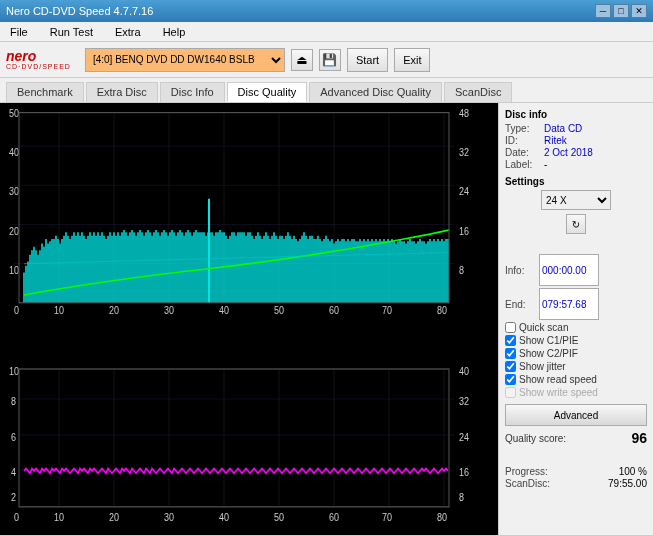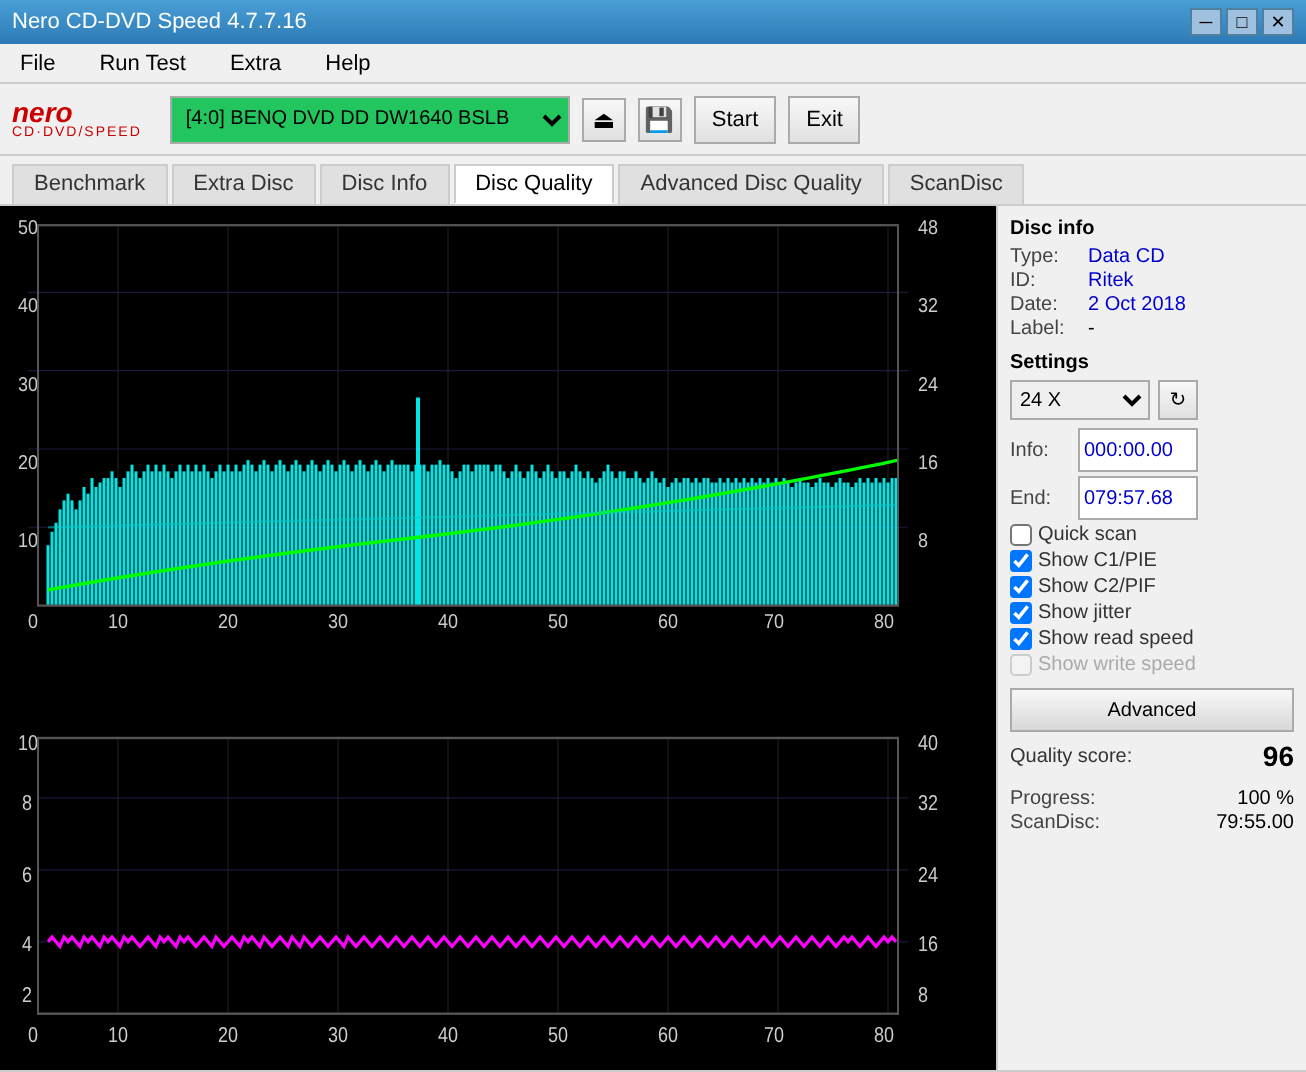--- a/index.html
+++ b/index.html
@@ -13,21 +13,21 @@
 
     
     .menu-bar { background: #f0f0f0; border-bottom: 1px solid #ccc; height: 20px; display: flex; align-items: center; padding: 0 4px; gap: 10px; font-size: 11px; }
     .menu-item { padding: 2px 6px; cursor: pointer; color: #000; }
 
     
     .toolbar { background: #f0f0f0; border-bottom: 1px solid #ccc; height: 36px; display: flex; align-items: center; padding: 0 6px; gap: 6px; }
     .nero-logo { display: flex; flex-direction: column; align-items: flex-start; margin-right: 8px; }
     .nero-text { font-size: 14px; font-weight: bold; color: #cc0000; font-style: italic; line-height: 1; }
     .nero-sub { font-size: 7px; color: #cc0000; letter-spacing: 1px; line-height: 1; }
-    .drive-selector { width: 200px; height: 24px; border: 1px solid #aaa; background: #22c55e; font-size: 10px; padding: 3px; }
+    .drive-selector { width: 200px; height: 24px; border: 1px solid #aaa; background: #fdba74; font-size: 10px; padding: 3px; }
     .toolbar-btn { height: 24px; padding: 0 8px; border: 1px solid #aaa; background: linear-gradient(to bottom, #f8f8f8, #e0e0e0); cursor: pointer; font-size: 11px; display: flex; align-items: center; justify-content: center; }
     .toolbar-icon { width: 22px; height: 22px; border: 1px solid #aaa; background: linear-gradient(to bottom, #f8f8f8, #e0e0e0); display: flex; align-items: center; justify-content: center; cursor: pointer; font-size: 12px; }
 
     
     .tabs { background: #f0f0f0; display: flex; padding: 4px 6px 0; gap: 2px; border-bottom: 1px solid #ccc; }
     .tab { padding: 3px 10px; border: 1px solid #ccc; border-bottom: none; background: #e0e0e0; cursor: pointer; font-size: 11px; color: #333; }
     .tab.active { background: white; border-bottom: 1px solid white; color: #000; font-weight: normal; }
 
     
     .main-content { display: flex; height: calc(536px - 22px - 20px - 36px - 26px); }
@@ -39,38 +39,38 @@
     .right-panel { width: 155px; background: #f0f0f0; border-left: 1px solid #ccc; padding: 6px; overflow-y: auto; font-size: 10px; }
 
     .section-title { font-weight: bold; font-size: 10px; margin-bottom: 3px; color: #000; }
 
     .info-row { display: flex; gap: 4px; margin-bottom: 1px; }
     .info-label { color: #444; min-width: 35px; }
     .info-value { color: #0000cc; font-weight: normal; }
     .info-value.normal { color: #000; }
 
     .settings-group { margin-top: 6px; }
-    .speed-row { display: flex; gap: 4px; align-items: flex-start; margin-bottom: 4px; }
+    .speed-row { display: flex; gap: 4px; align-items: center; margin-bottom: 20px; flex-direction: column; }
     .speed-select { width: 70px; height: 20px; border: 1px solid #aaa; font-size: 10px; }
     .refresh-btn { width: 20px; height: 20px; border: 1px solid #aaa; background: linear-gradient(to bottom, #f8f8f8, #e0e0e0); display: flex; align-items: center; justify-content: center; font-size: 10px; cursor: pointer; }
     .time-row { display: flex; align-items: center; gap: 4px; margin-bottom: 2px; }
     .time-label { min-width: 30px; color: #444; }
-    .time-input { width: 60px; height: 22px; border: 1px solid #aaa; background: white; font-size: 10px; padding: 1px 2px; color: #0000cc; }
+    .time-input { width: 60px; height: 32px; border: 1px solid #aaa; background: white; font-size: 10px; padding: 1px 2px; color: #0000cc; }
 
     .checkbox-row { display: flex; align-items: center; gap: 3px; margin-bottom: 2px; }
     .checkbox-row input[type=checkbox] { width: 11px; height: 11px; }
     .checkbox-row label { font-size: 10px; color: #333; }
 
     .advanced-btn { width: 100%; height: 22px; background: linear-gradient(to bottom, #f8f8f8, #d8d8d8); border: 1px solid #aaa; cursor: pointer; font-size: 10px; margin-top: 4px; }
 
     .quality-score-row { display: flex; justify-content: space-between; align-items: center; margin-top: 4px; }
     .quality-label { font-size: 10px; color: #333; }
     .quality-value { font-size: 14px; font-weight: bold; color: #000; }
 
-    .progress-section { margin-top: 8px; }
+    .progress-section { margin-top: 20px; }
     .progress-row { display: flex; justify-content: space-between; margin-bottom: 1px; }
     .prog-label { color: #444; font-size: 10px; }
     .prog-value { font-size: 10px; color: #000; }
 
     
     .upper-chart { flex: 1.3; position: relative; background: black; margin-bottom: 2px; }
     .lower-chart { flex: 1; position: relative; background: black; }
 
     
     .legend-area { background: #f0f0f0; border-top: 1px solid #ccc; padding: 4px 8px; display: flex; gap: 30px; font-size: 10px; }

